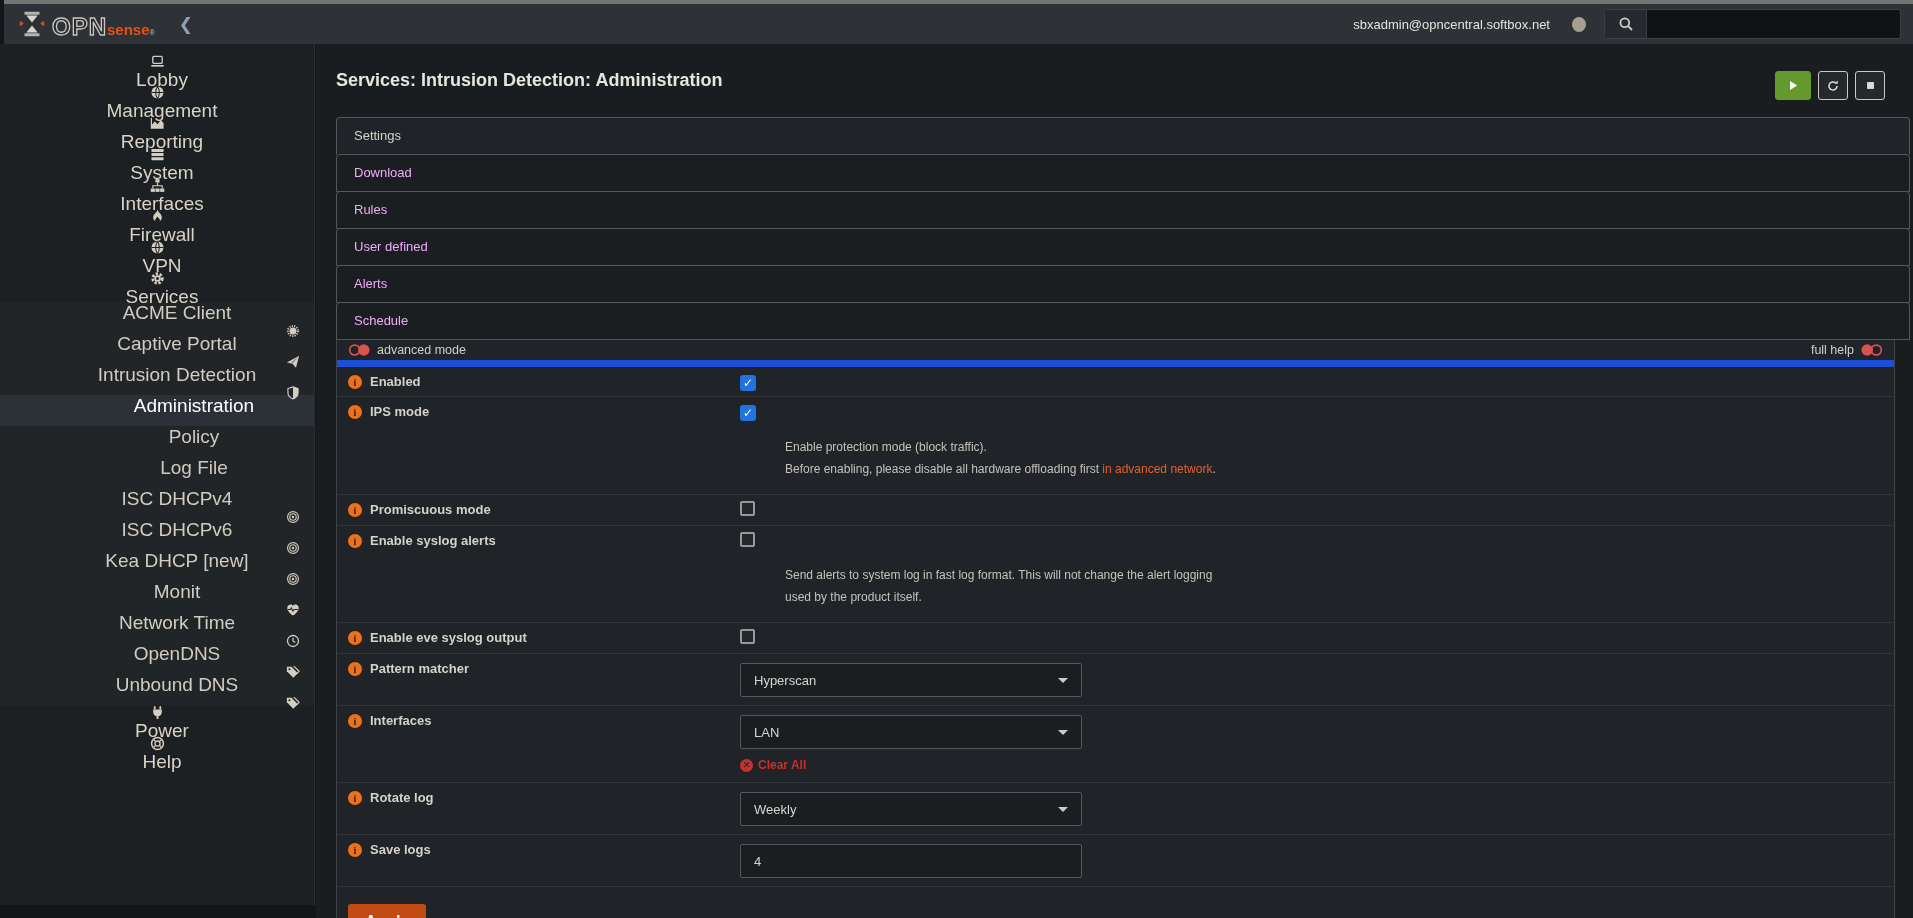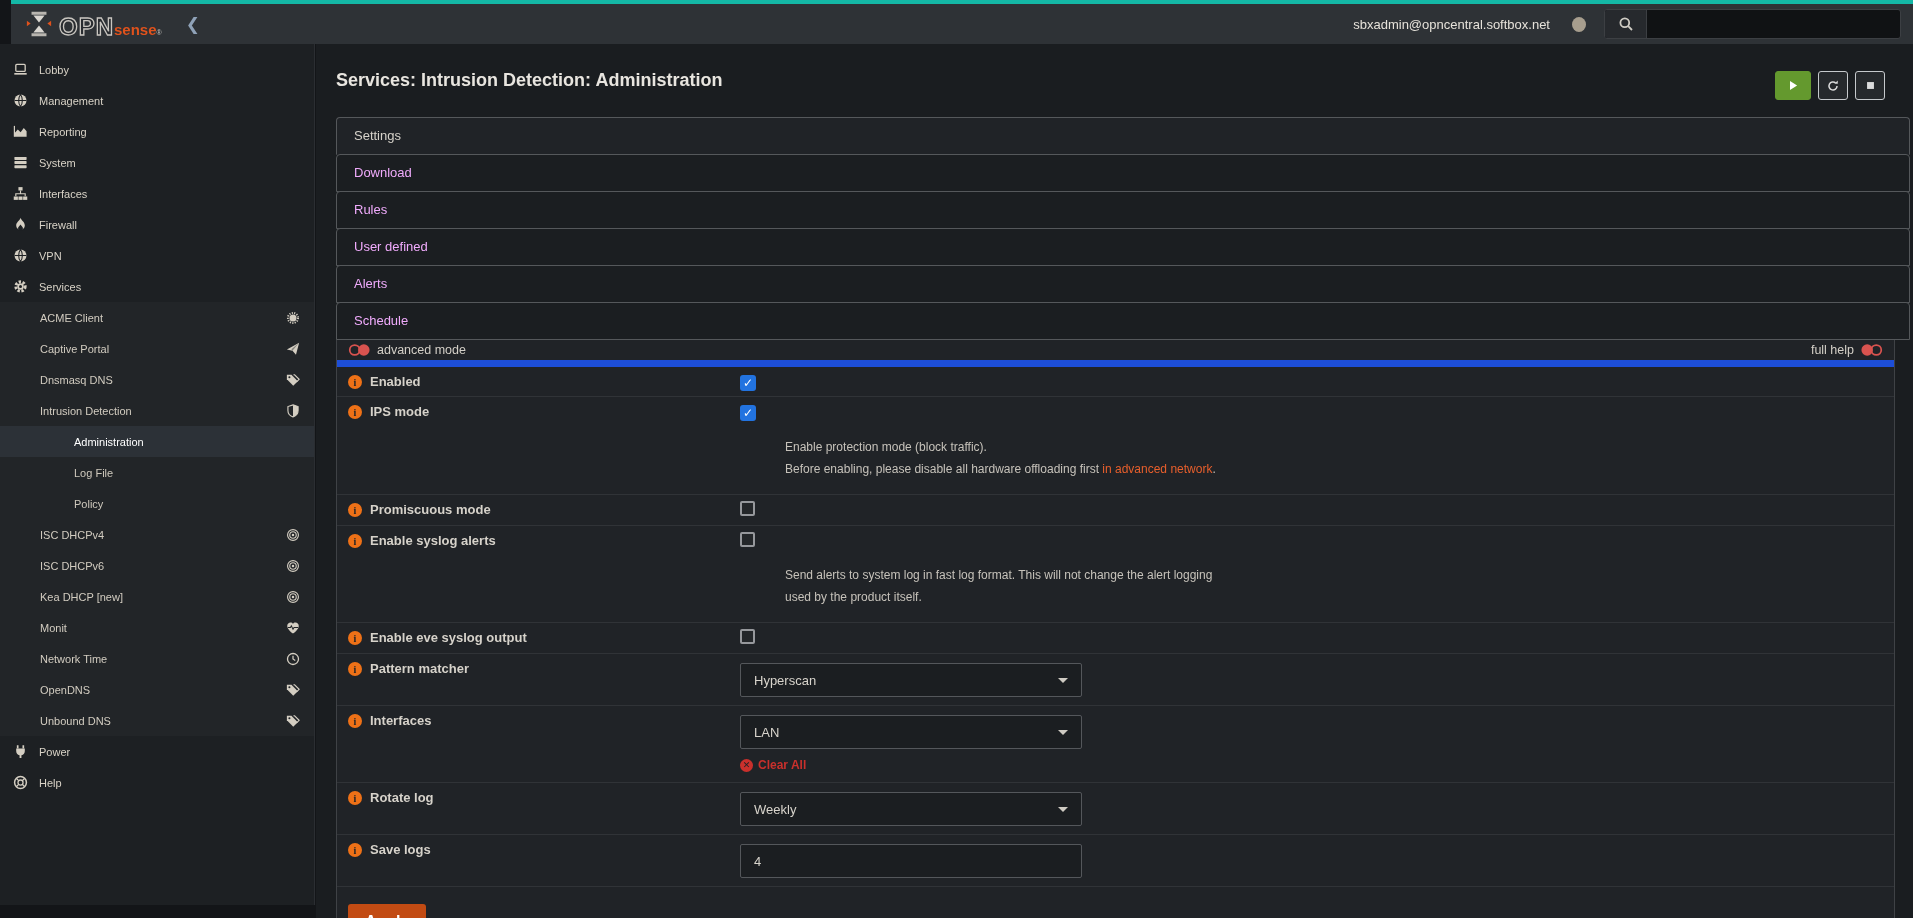--- a/index.html
+++ b/index.html
@@ -3,22 +3,22 @@
 <meta charset="utf-8">
 <style>
   * { margin:0; padding:0; box-sizing:border-box; }
   html,body { width:1913px; height:918px; overflow:hidden; }
   body {
     font-family:"Liberation Sans","DejaVu Sans",sans-serif;
     background:#131518; color:#d9d3c7; position:relative;
   }
   
   .topbar {
-    position:absolute; top:0; left:11px; right:0; height:44px;
-    background:#2e3236; border-top:4px solid #14b8a6;
+    position:absolute; top:0; left:4px; right:0; height:44px;
+    background:#2e3236; border-top:4px solid #737373;
     display:flex; align-items:center;
   }
   .brand { display:flex; align-items:flex-end; margin-left:14px; }
   .brand-opn {
     font-size:24px; font-weight:700; letter-spacing:1px; line-height:22px;
     color:rgba(40,43,47,1); -webkit-text-stroke:1.3px #c9c6c0;
   }
   .brand-sense { font-size:15px; font-weight:700; color:#e0521c; line-height:17px; }
   .brand-reg { font-size:7px; color:#c9c6c0; vertical-align:top; line-height:10px; }
   .collapse-btn { margin-left:24px; color:#8fa2b8; font-size:17px; font-weight:700; cursor:pointer; }
@@ -36,21 +36,21 @@
   }
   .searchbox input {
     flex:1; background:transparent; border:none; outline:none; color:#d9d3c7;
     font-size:13px; padding:0 8px; font-family:inherit;
   }
   
   .sidebar {
     position:absolute; top:44px; left:0; width:315px; height:861px;
     background:#1d2023; border-right:1px solid #2b2e32; padding-top:10px;
   }
-  .nav-item { display:flex; align-items:center; height:31px; font-size:11px; color:#d9d3c7; cursor:pointer; }
+  .nav-item { display:flex; align-items:center; height:31px; font-size:19px; color:#d9d3c7; cursor:pointer;flex-direction:column; }
   .nav-item.lvl1 { padding-left:10px; }
   .nav-icon { width:20px; margin-right:9px; display:flex; justify-content:center; color:#d4cec2; }
   .submenu { background:#222528; }
   .nav-item.lvl2 { padding-left:40px; color:#d2ccc0; }
   .nav-item.lvl3 { padding-left:74px; color:#cfc9bd; }
   .nav-item.active { background:#2c3137; color:#ffffff; }
   .nav-right-icon { margin-left:auto; margin-right:14px; color:#d4cec2; display:flex; }
   
   .content { position:absolute; top:44px; left:316px; right:0; bottom:0; background:#1a1d20; }
   .page-title { margin:26px 0 0 20px; font-size:18px; font-weight:600; color:#e8e5df; }
@@ -245,47 +245,37 @@
     <div class="nav-item lvl2">
       <span class="nav-label">Captive Portal</span>
       <span class="nav-right-icon">
         <svg width="14" height="14" viewBox="0 0 16 16">
             <path d="M1 8.6L15 .9l-3.6 13.6-4-4.4z" fill="currentColor"></path>
             <path d="M7.4 10.1L15 .9 6.2 8.3z" fill="#222528" opacity=".45"></path>
           </svg>
       </span>
     </div>
     <div class="nav-item lvl2">
-      <span class="nav-label">Dnsmasq DNS</span>
-      <span class="nav-right-icon">
-        <svg width="14" height="14" viewBox="0 0 16 16">
-            <path d="M1 2h5.2L13.5 9.3 8.3 14.5 1 7.2z" fill="currentColor"></path>
-            <circle cx="3.9" cy="4.9" r="1.2" fill="#222528"></circle>
-            <path d="M8.5 2h1.3L15 7.2l-3 3" fill="none" stroke="currentColor" stroke-width="1.3"></path>
-          </svg>
-      </span>
-    </div>
-    <div class="nav-item lvl2">
       <span class="nav-label">Intrusion Detection</span>
       <span class="nav-right-icon">
         <svg width="14" height="14" viewBox="0 0 16 16">
             <path d="M8 1l5.8 1.9v4.5c0 3.9-2.7 6.3-5.8 7.3-3.1-1-5.8-3.4-5.8-7.3V2.9z" fill="none" stroke="currentColor" stroke-width="1.3"></path>
             <path d="M8 1l5.8 1.9v4.5c0 3.9-2.7 6.3-5.8 7.3z" fill="currentColor"></path>
           </svg>
       </span>
     </div>
 
     <div class="nav-item lvl3 active">
       <span class="nav-label">Administration</span>
     </div>
     <div class="nav-item lvl3">
+      <span class="nav-label">Policy</span>
+    </div>
+    <div class="nav-item lvl3">
       <span class="nav-label">Log File</span>
-    </div>
-    <div class="nav-item lvl3">
-      <span class="nav-label">Policy</span>
     </div>
 
     <div class="nav-item lvl2">
       <span class="nav-label">ISC DHCPv4</span>
       <span class="nav-right-icon">
         <svg width="14" height="14" viewBox="0 0 16 16">
             <circle cx="8" cy="8" r="6.2" fill="none" stroke="currentColor" stroke-width="1.3"></circle>
             <circle cx="8" cy="8" r="3.7" fill="none" stroke="currentColor" stroke-width="1.3"></circle>
             <circle cx="8" cy="8" r="1.4" fill="currentColor"></circle>
           </svg>

